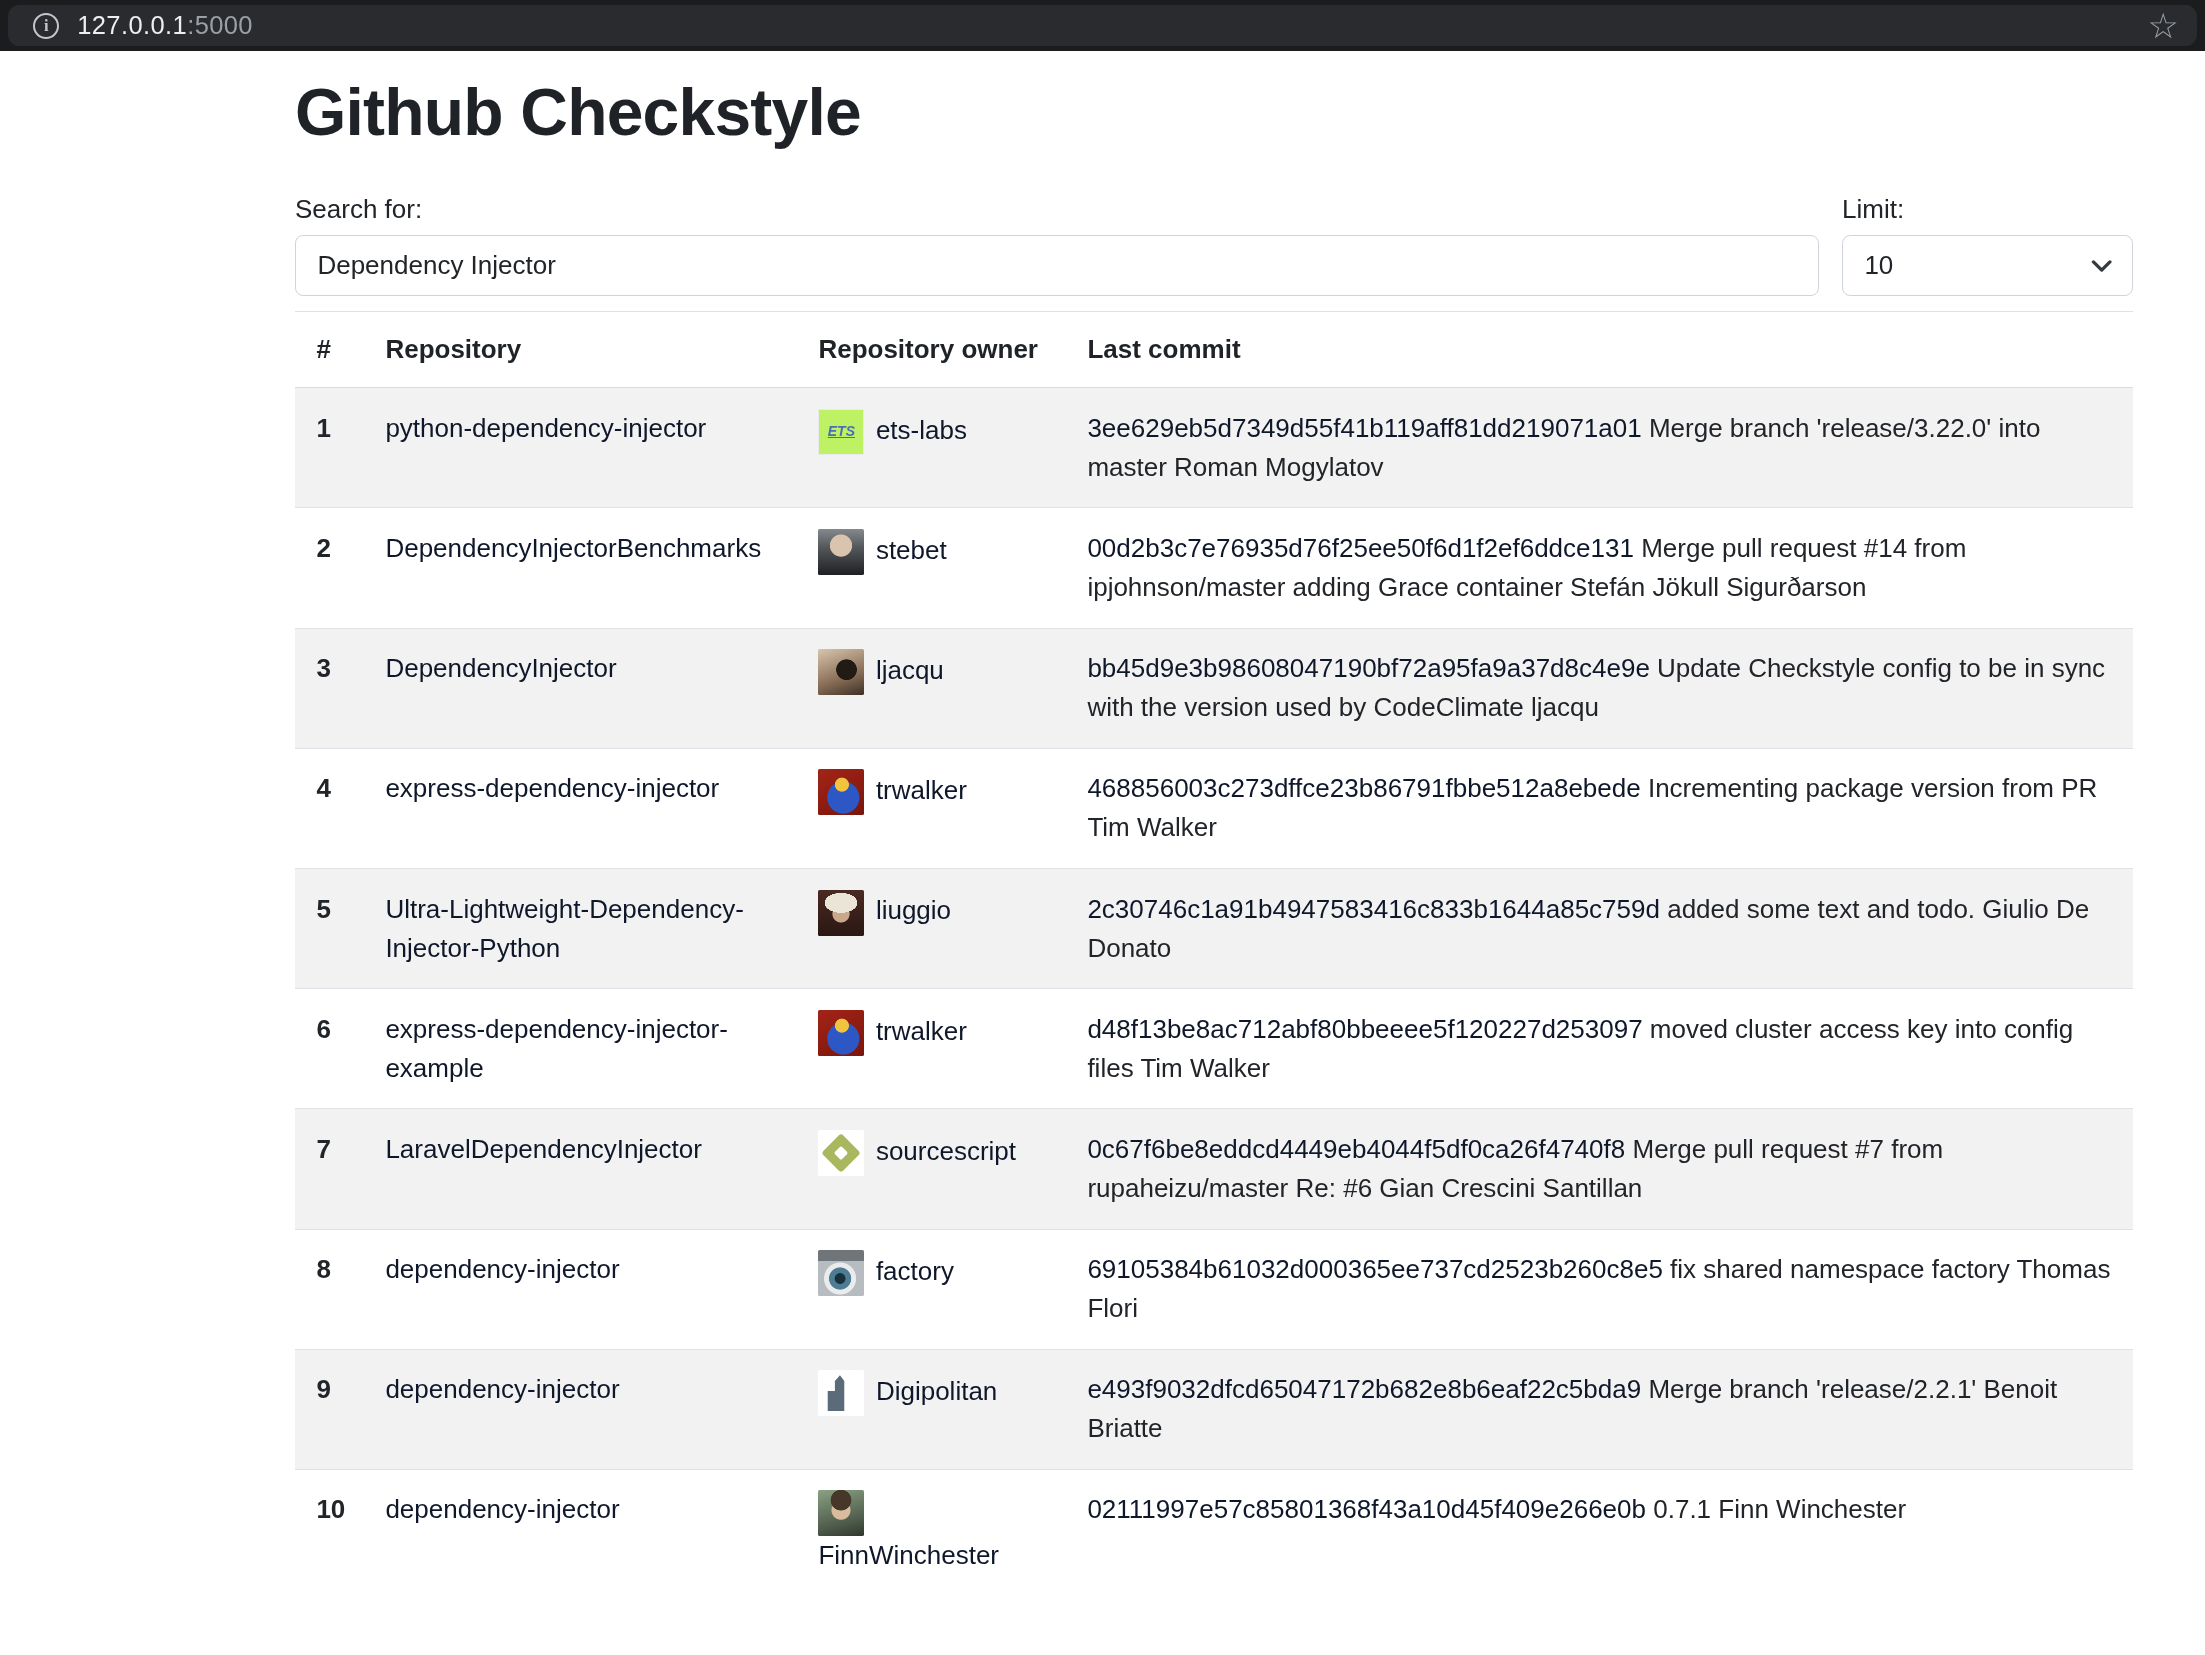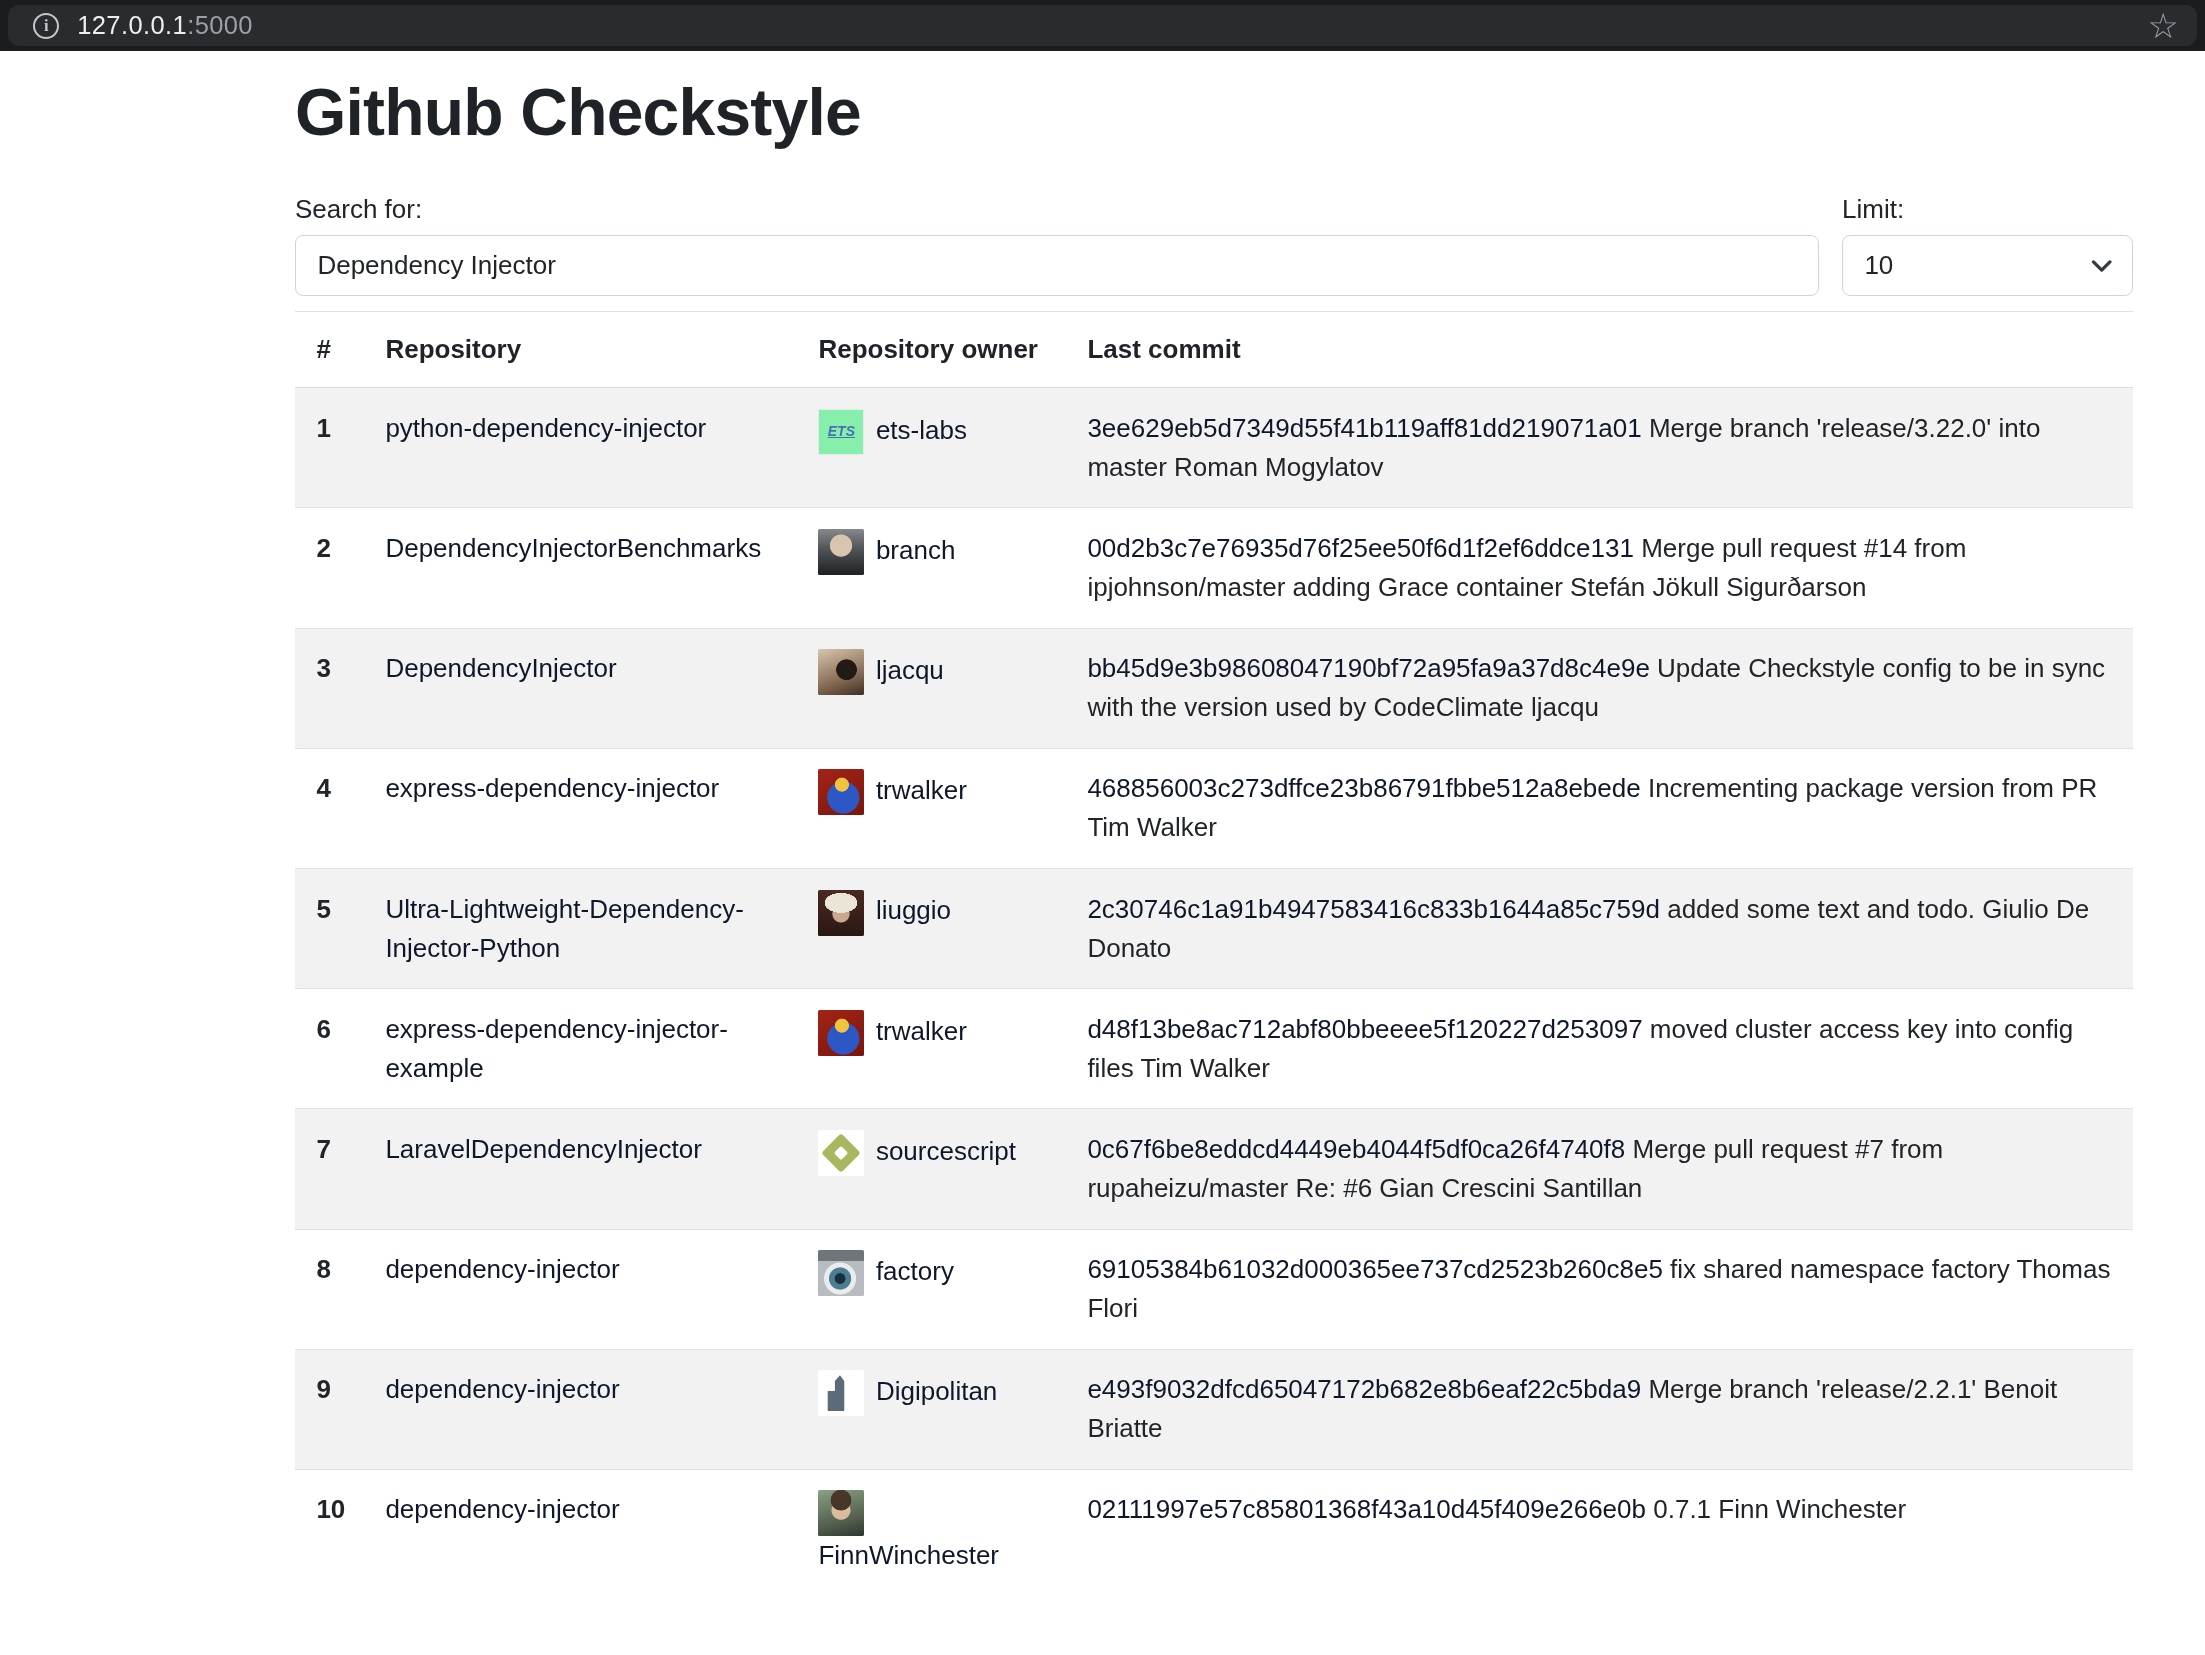--- a/index.html
+++ b/index.html
@@ -83,21 +83,21 @@
   .avatar {
     display: inline-block; width: 46px; height: 46px; vertical-align: middle;
     margin-right: 11.5px; border-radius: 1.6px; position: relative; overflow: hidden;
     background: #d0d3d6;
   }
   .avatar .av-label {
     position: absolute; inset: 0; display: flex; align-items: center; justify-content: center;
     font-size: 14px; font-weight: 700; font-style: italic;
     color: #4a6fb5; text-decoration: underline;
   }
-  .av1 { background: #86efac; border: 0.8px solid #e8eaed; }
+  .av1 { background: #bef264; border: 0.8px solid #e8eaed; }
   .av2 { background:
       radial-gradient(circle at 50% 36%, #d9c4ae 0 10.7px, rgba(0,0,0,0) 11.5px),
       linear-gradient(180deg, #85898d 0%, #55585b 40%, #1e2022 100%); }
   .av3 { background:
       radial-gradient(circle at 62% 45%, #221a15 0 10px, rgba(0,0,0,0) 10.7px),
       linear-gradient(160deg, #d8c5ae, #8a6f57 60%, #3c2f26); }
   .av4, .av6 { background:
       radial-gradient(circle at 52% 34%, #f0c43f 0 6.6px, rgba(0,0,0,0) 7.4px),
       radial-gradient(circle at 55% 62%, #2c57c5 0 15.6px, rgba(0,0,0,0) 16.5px),
       linear-gradient(150deg, #a32417, #7a150c); }
@@ -173,21 +173,21 @@
         <th class="idx">1</th>
         <td><a href="#">python-dependency-injector</a></td>
         <td><span class="avatar av1"><span class="av-label">ETS</span></span><a href="#">ets-labs</a></td>
         <td><a href="#" class="hash">3ee629eb5d7349d55f41b119aff81dd219071a01</a>
             <span class="msg">Merge branch 'release/3.22.0' into master Roman Mogylatov</span></td>
       </tr>
 
       <tr>
         <th class="idx">2</th>
         <td><a href="#">DependencyInjectorBenchmarks</a></td>
-        <td><span class="avatar av2"></span><a href="#">branch</a></td>
+        <td><span class="avatar av2"></span><a href="#">stebet</a></td>
         <td><a href="#" class="hash">00d2b3c7e76935d76f25ee50f6d1f2ef6ddce131</a>
             <span class="msg">Merge pull request #14 from ipjohnson/master adding Grace container Stefán Jökull Sigurðarson</span></td>
       </tr>
 
       <tr>
         <th class="idx">3</th>
         <td><a href="#">DependencyInjector</a></td>
         <td><span class="avatar av3"></span><a href="#">ljacqu</a></td>
         <td><a href="#" class="hash">bb45d9e3b98608047190bf72a95fa9a37d8c4e9e</a>
             <span class="msg">Update Checkstyle config to be in sync with the version used by CodeClimate ljacqu</span></td>

